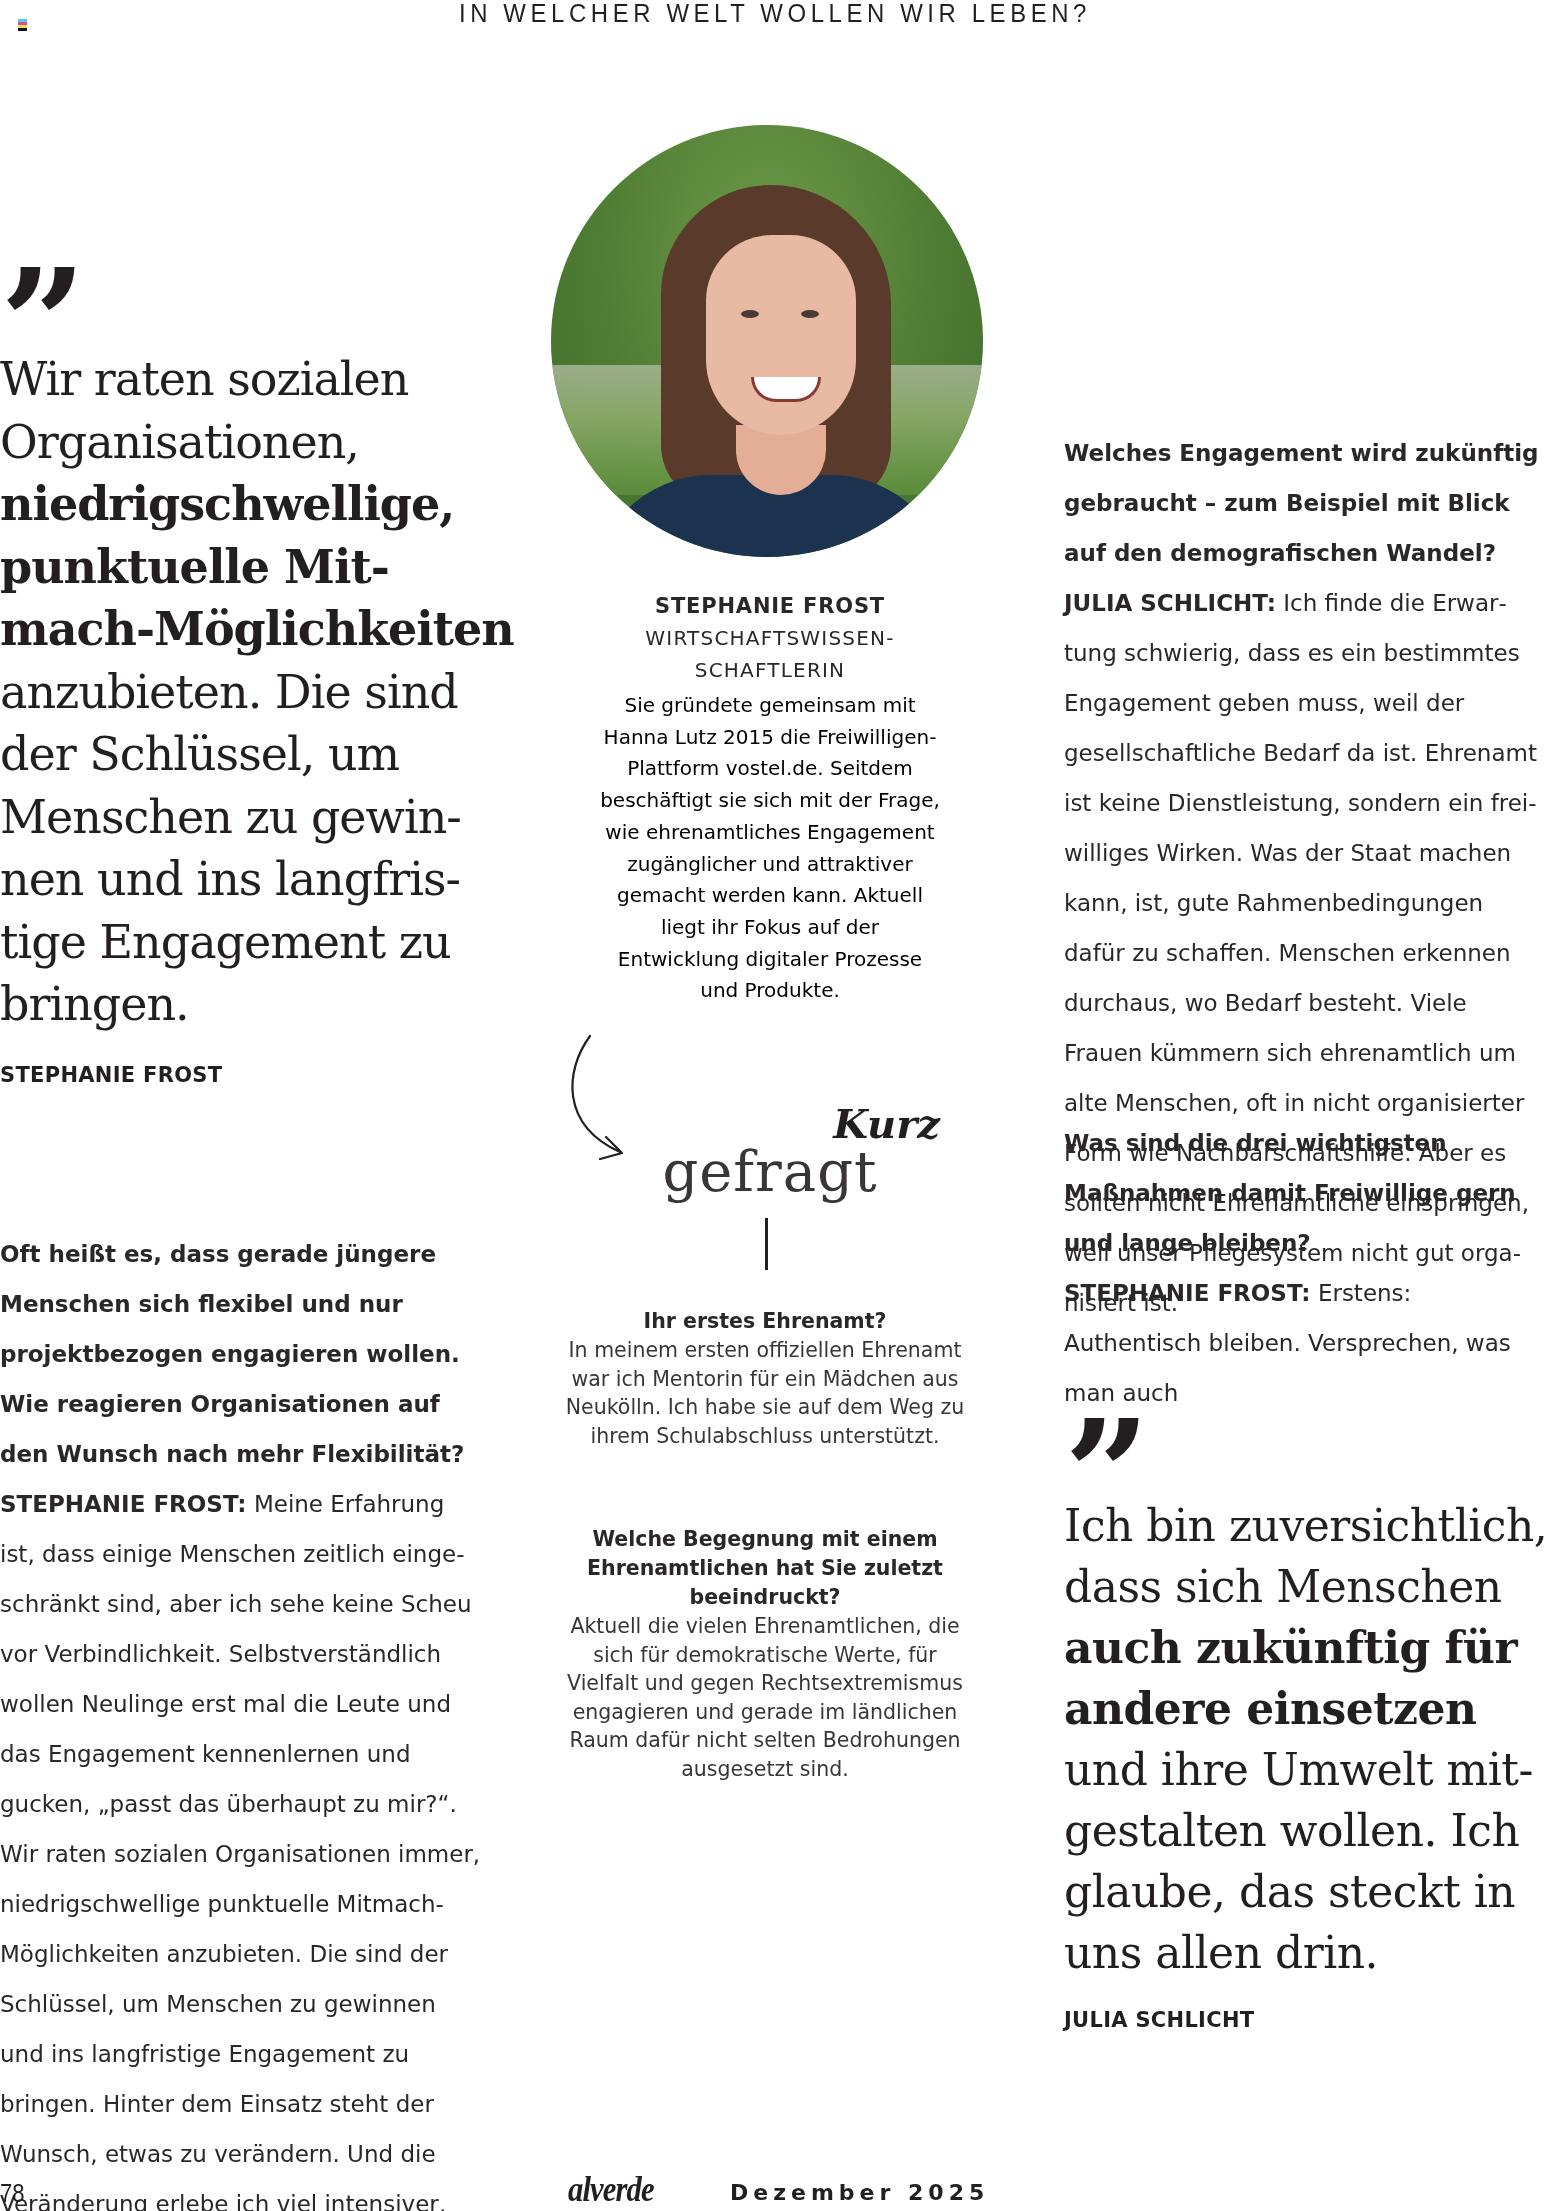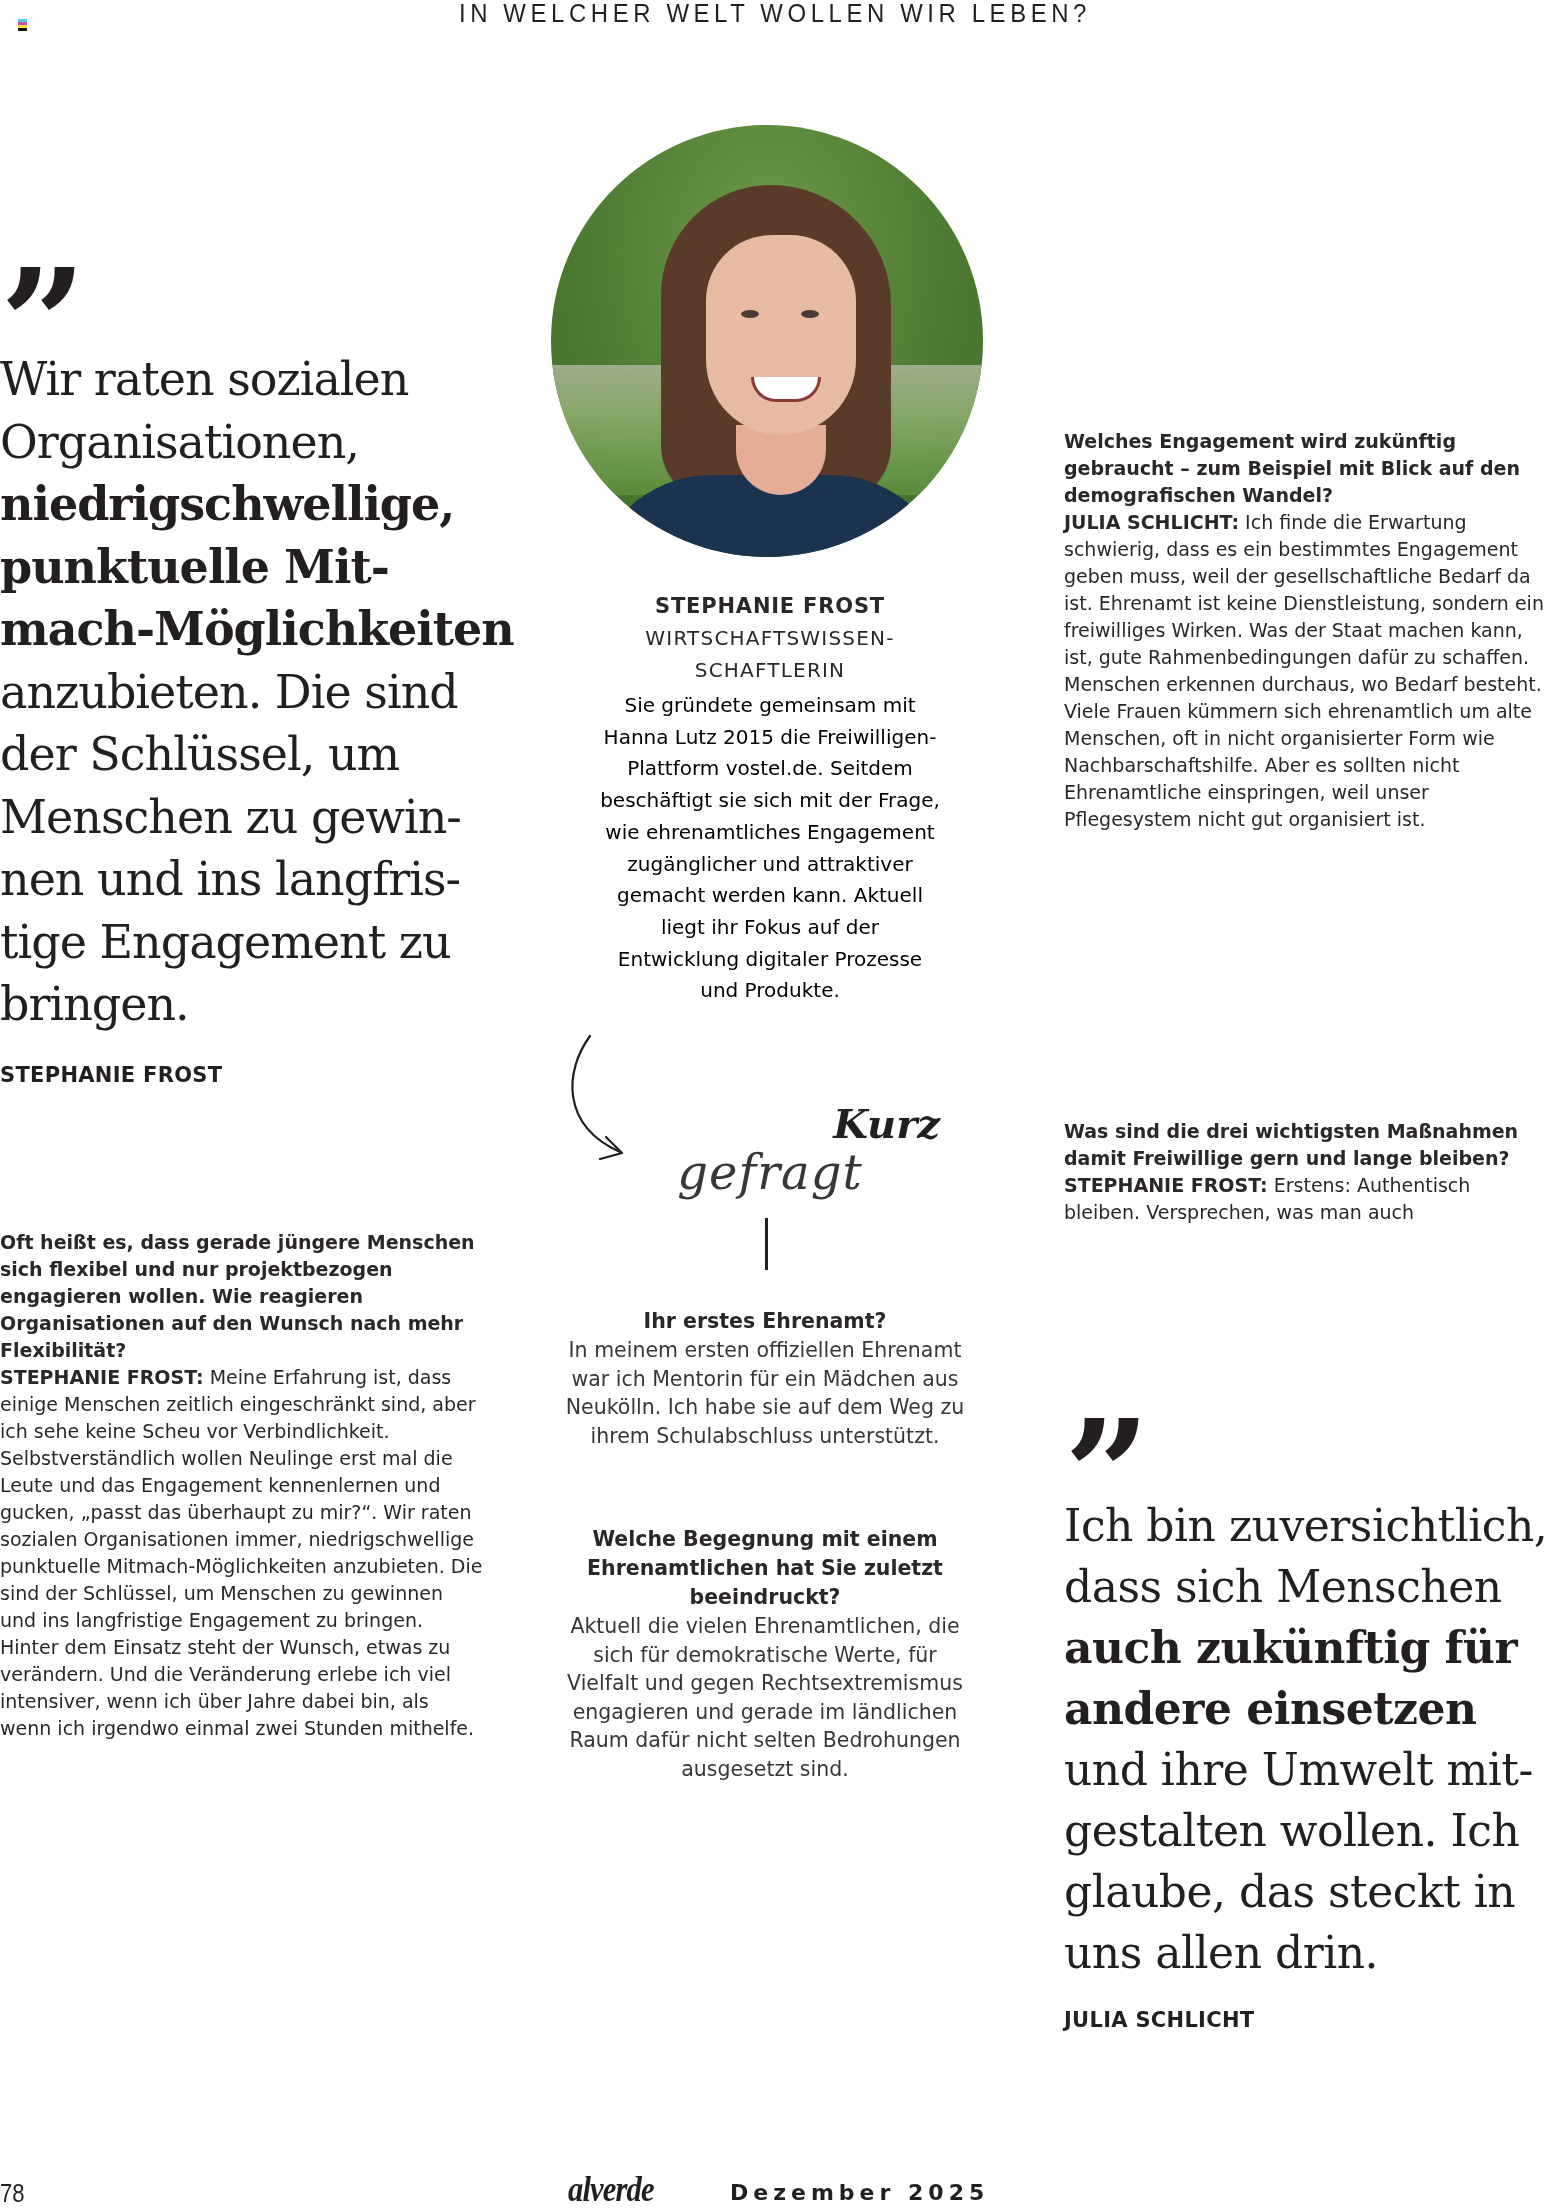--- a/index.html
+++ b/index.html
@@ -8,40 +8,40 @@
   .cmyk { left:18px; top:19px; width:9px; }
   .cmyk span { display:block; height:3px; }
   .header { left:0; top:0; width:1550px; text-align:center; font-family:"Liberation Sans", sans-serif; font-size:26px; letter-spacing:5px; line-height:26px; color:#231f20; transform:scaleX(0.92); }
   .quote-mark { font-family:"DejaVu Serif", serif; font-weight:bold; font-size:150px; line-height:1; height:80px; overflow:hidden; color:#231f20; }
   .quote-mark span { display:block; margin-top:-14px; }
   .pull { font-family:"DejaVu Serif", serif; font-weight:normal; color:#231f20; }
   .pull b { font-weight:bold; }
   .pull-left { left:0; top:348px; width:520px; font-size:46px; line-height:62.5px; letter-spacing:-1px; }
   .pull-right { left:1064px; top:1495px; width:490px; font-size:44px; line-height:61px; letter-spacing:-0.5px; }
   .attr { font-family:"DejaVu Sans", sans-serif; font-weight:bold; font-size:21px; letter-spacing:0.3px; color:#231f20; }
-  .body-text { font-family:"DejaVu Sans", sans-serif; font-size:19px; line-height:27px; color:#2b2728; }
+  .body-text { font-family:"DejaVu Sans", sans-serif; font-size:23px; line-height:50px; color:#2b2728; }
   .body-text .q { font-weight:bold; display:block; }
   .body-text .sp { font-weight:bold; }
   .body-text p { margin:0; }
   .photo { left:551px; top:125px; width:432px; height:432px; border-radius:50%; overflow:hidden; background:radial-gradient(ellipse at 50% 30%, #6f9a4a 0%, #4f7d33 55%, #3d6a2a 100%); }
   .photo .meadow { position:absolute; left:0; top:240px; width:100%; height:130px; background:linear-gradient(180deg,#a9b59a 0%, #8fae6e 40%, #5d8f3a 100%); opacity:0.85; }
   .photo .hair { position:absolute; left:110px; top:60px; width:230px; height:320px; background:#5a3a2a; border-radius:110px 120px 60px 60px; }
   .photo .face { position:absolute; left:155px; top:110px; width:150px; height:200px; background:#e8b9a3; border-radius:70px 70px 80px 80px; }
   .photo .eye { position:absolute; top:185px; width:18px; height:8px; background:#4b3b35; border-radius:50%; }
   .photo .smile { position:absolute; left:200px; top:252px; width:64px; height:22px; background:#fff; border-radius:0 0 32px 32px; border:3px solid #8a3a35; border-top:none; }
   .photo .shirt { position:absolute; left:40px; top:350px; width:360px; height:140px; background:#1c3350; border-radius:120px 120px 0 0; }
   .photo .neck { position:absolute; left:185px; top:300px; width:90px; height:70px; background:#e3ad96; border-radius:0 0 45px 45px; }
   .bio { left:600px; top:590px; width:340px; text-align:center; font-family:"DejaVu Sans", sans-serif; color:#2b2728; }
   .bio .name { font-weight:bold; font-size:21px; letter-spacing:0.8px; line-height:32px; }
   .bio .role { font-size:20px; letter-spacing:1.2px; line-height:32px; }
   .bio .desc { font-size:20px; line-height:31.7px; margin-top:4px; color:#000000; }
   .arrow { left:560px; top:1030px; width:100px; height:130px; }
   .kurz { left:600px; top:1100px; width:340px; text-align:center; font-family:"DejaVu Serif", serif; color:#231f20; }
   .kurz .k1 { font-weight:bold; font-style:italic; font-size:40px; line-height:48px;text-align:right; }
-  .kurz .k2 { font-size:48px; line-height:48px; color:#3a3637; letter-spacing:1px;font-style:italic; }
+  .kurz .k2 { font-size:56px; line-height:48px; color:#3a3637; letter-spacing:1px; }
   .divider { left:765px; top:1218px; width:3px; height:52px; background:#231f20; }
   .qa-short { width:400px; left:565px; text-align:center; font-family:"DejaVu Sans", sans-serif; color:#2b2728; }
   .qa-short .q { font-weight:bold; font-size:20.5px; line-height:29px;margin-top:12px; }
   .qa-short .a { font-size:20.5px; line-height:28.6px; color:#3a3637; }
   .footer-page { left:0; top:2178px; font-family:"Liberation Sans", sans-serif; font-size:26px; transform:scaleX(0.85); transform-origin:left; color:#231f20; }
   .footer-brand { left:568px; top:2168px; font-family:"Liberation Serif", serif; font-style:italic; font-weight:bold; font-size:36px; letter-spacing:-1px; color:#231f20; transform:scaleX(0.85); transform-origin:left; }
   .footer-issue { left:730px; top:2180px; font-family:"DejaVu Sans", sans-serif; font-weight:bold; font-size:22px; letter-spacing:5px; color:#231f20; }
 </style>
 </head>
 <body>

